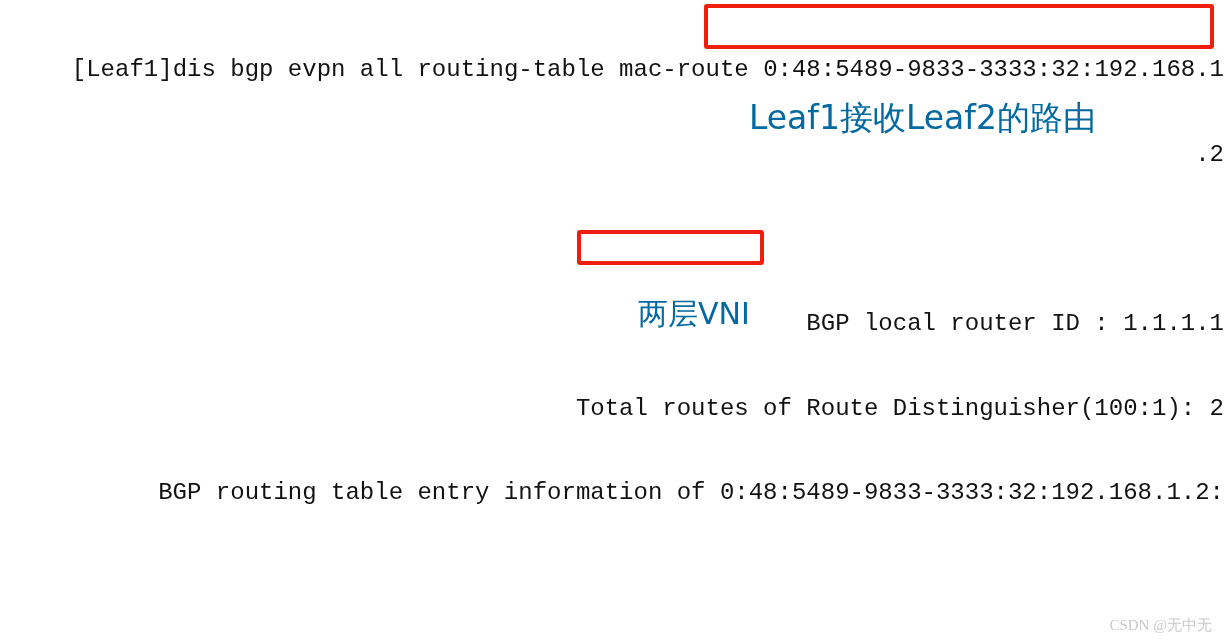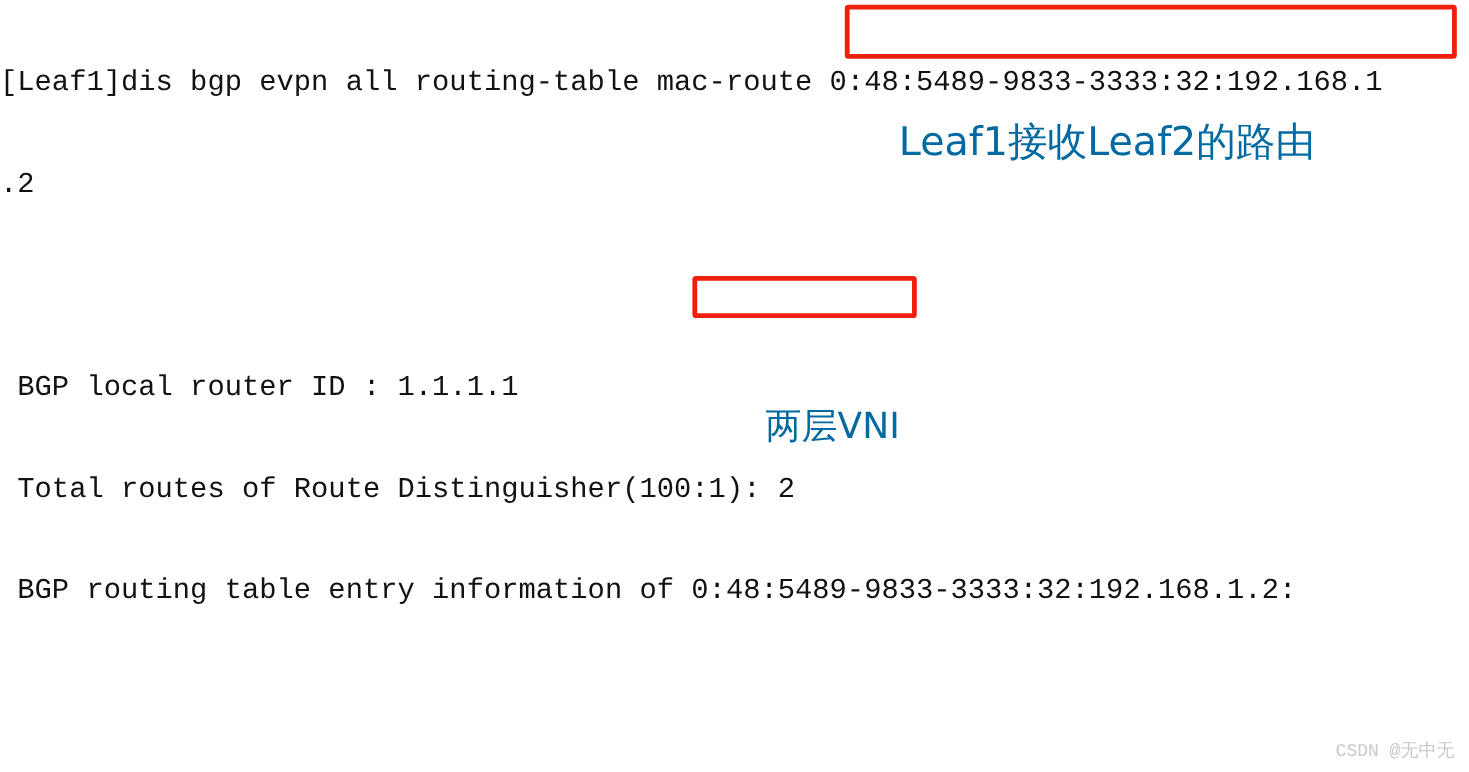--- a/index.html
+++ b/index.html
@@ -28,20 +28,21 @@
     line-height: 28.2px;
     color: #121212;
     white-space: pre;
     letter-spacing: 0px;
   }
 
   .console .ln {
     display: block;
     height: 28.2px;
     white-space: pre;
+    text-align: right;
   }
 
   
   .console .ln.blank {
     height: 28.2px;
   }
 
   
   .hl-box {
     position: absolute;
@@ -78,30 +79,29 @@
   #callout-receive {
     left: 749px;
     top: 96px;
     font-size: 33px;
   }
 
   #callout-vni {
     left: 638px;
     top: 294px;
     font-size: 30px;
-    margin-top: 41px;
   }
 
   
   .watermark {
     position: absolute;
     right: 12px;
     bottom: 8px;
     color: #C9C9C9;
-    font-family: Liberation Mono, monospace;
+    font-family: Liberation Serif, serif;
     font-size: 15px;
     white-space: nowrap;
   }
 </style>
 </head>
 <body>
 
 <div id="screen">
 
   <div class="console">

